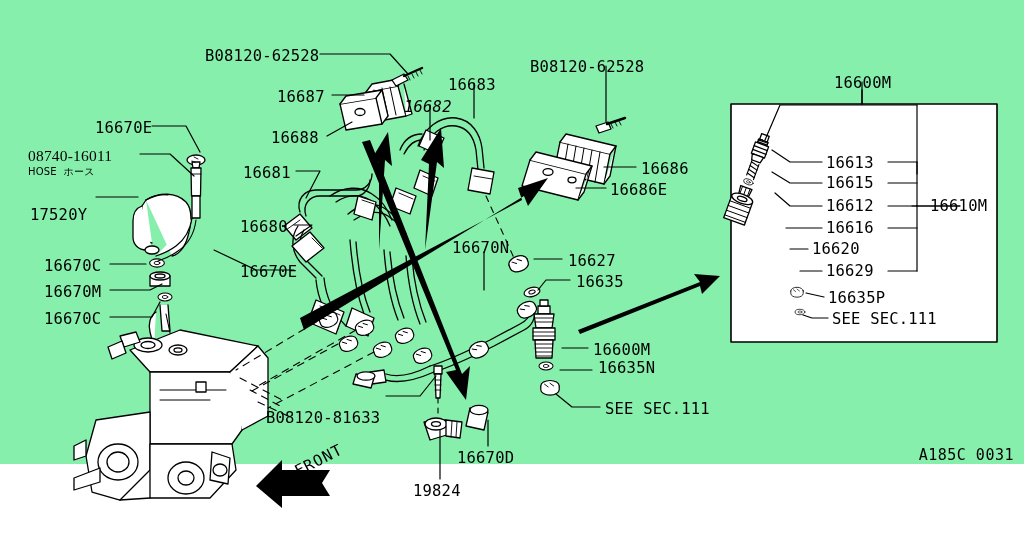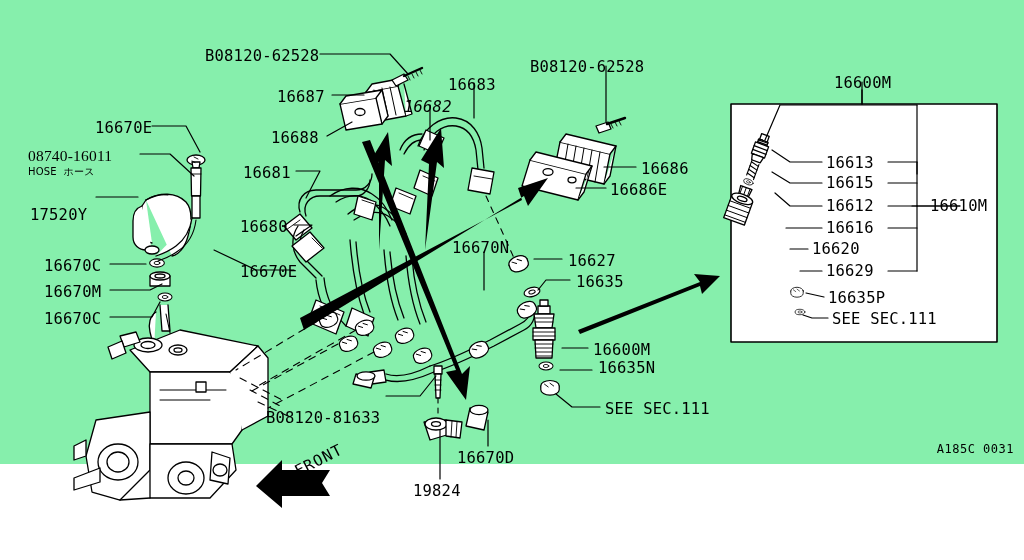--- a/index.html
+++ b/index.html
@@ -3,22 +3,22 @@
 <meta charset="utf-8">
 <title>Parts Diagram</title>
 <style>
   html,body{margin:0;padding:0;background:#ffffff;}
   body{width:1024px;height:560px;overflow:hidden;
        font-family:"DejaVu Sans","Liberation Sans",sans-serif;color:#000;}
   #stage{position:relative;width:1024px;height:464px;background:#86efac;}
   #art{position:absolute;left:0;top:0;width:1024px;height:560px;}
   .lbl{position:absolute;white-space:pre;font-family:"DejaVu Sans Mono","Liberation Mono",monospace;
        font-size:15.5px;letter-spacing:0.2px;color:#000;line-height:1.05;}
-  .corner{position:absolute;right:10px;bottom:8px;font-family:"DejaVu Sans Mono","Liberation Mono",monospace;
-          font-size:12px;color:#000;letter-spacing:0.5px;}
+  .corner{position:absolute;right:10px;bottom:0;font-family:"DejaVu Sans Mono","Liberation Mono",monospace;
+          font-size:15px;color:#000;letter-spacing:0.5px;}
   .jp{font-family:"DejaVu Sans","Liberation Sans",sans-serif;font-size:10px;}
 </style>
 </head>
 <body>
 
 <div id="stage">
 
   <svg id="art" viewBox="0 0 1024 560" xmlns="http://www.w3.org/2000/svg">
     <defs>
       <g id="nutG">

